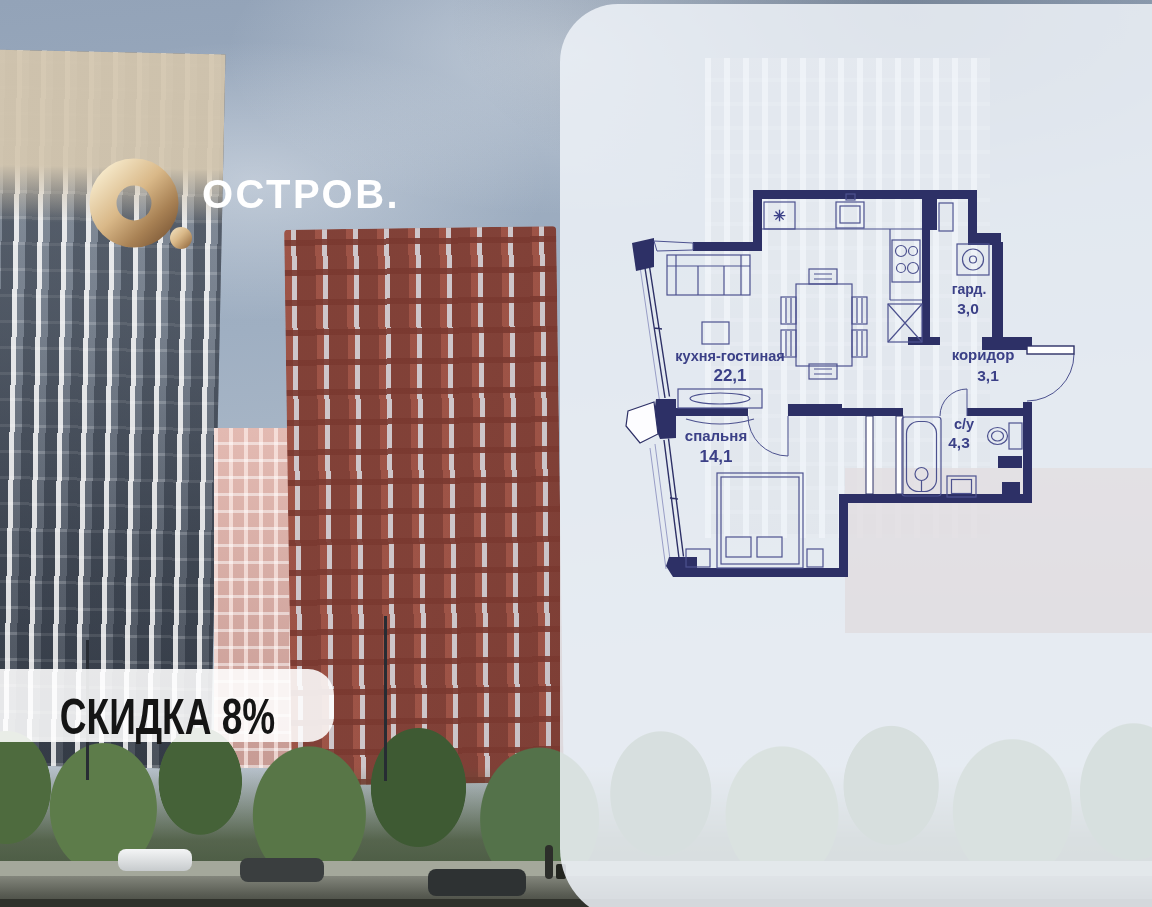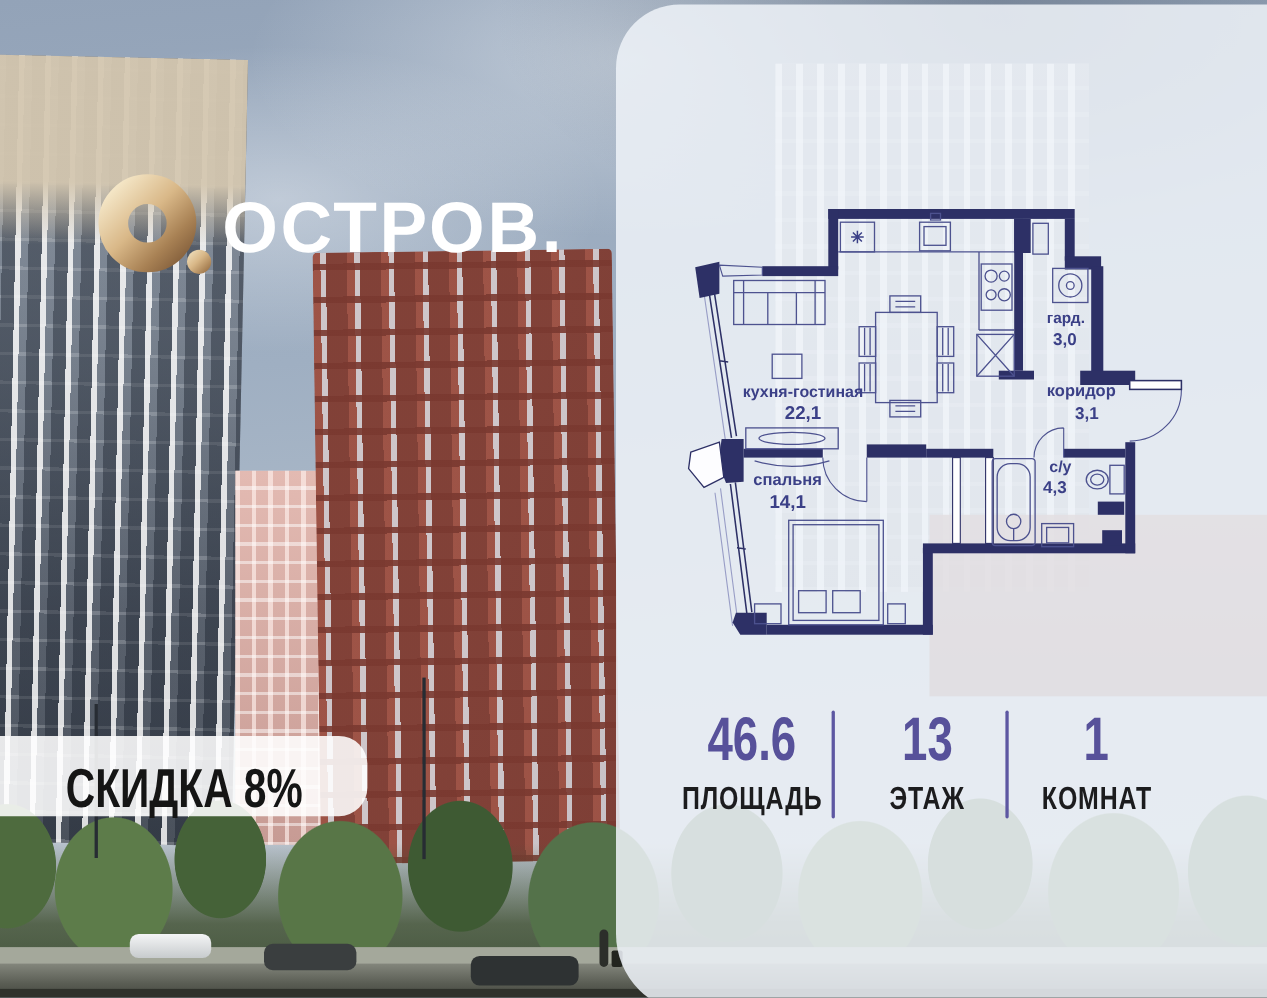--- a/index.html
+++ b/index.html
@@ -63,21 +63,21 @@
   .pole1{left:86px;top:640px;height:140px;}
   .pole2{left:384px;top:616px;height:165px;}
   .person{left:545px;top:845px;width:8px;height:34px;background:#2c2e2a;border-radius:4px;}
   .case{left:556px;top:864px;width:10px;height:15px;background:#23251f;border-radius:2px;}
 
   
   .panel{position:absolute;left:560px;right:-40px;top:4px;bottom:-14px;
     background:rgba(237,241,247,.87);border-radius:58px 0 0 72px;}
 
   
-  .logo-text{left:202px;top:174px;font-size:65px;font-weight:700;color:#ffffff;
+  .logo-text{left:202px;top:174px;font-size:40px;font-weight:700;color:#ffffff;
     letter-spacing:2.5px;line-height:1;white-space:nowrap;}
 
   
   .badge{left:0;top:669px;width:334px;height:73px;background:rgba(255,255,255,.88);
     border-radius:0 26px 26px 0;display:flex;align-items:flex-end;justify-content:center;}
   .badge-text{font-size:50px;font-weight:700;color:#151515;line-height:1;}
   .cond{display:inline-block;transform:scaleX(.74);transform-origin:center;}
   .cond2{display:inline-block;transform:scaleX(.78);transform-origin:center;}
 
   
@@ -256,30 +256,14 @@
     <text x="96" y="261" font-size="15" text-anchor="middle">спальня</text>
     <text x="96" y="282" font-size="17" text-anchor="middle">14,1</text>
     <text x="349" y="114" font-size="14" text-anchor="middle">гард.</text>
     <text x="348" y="134" font-size="15.5" text-anchor="middle">3,0</text>
     <text x="363" y="180" font-size="15" text-anchor="middle">коридор</text>
     <text x="368" y="201" font-size="15.5" text-anchor="middle">3,1</text>
     <text x="344" y="249" font-size="14.5" text-anchor="middle">с/у</text>
     <text x="339" y="268" font-size="15.5" text-anchor="middle">4,3</text>
   </svg>
 
-  <div class="abs stats">
-    <div class="stat-cell">
-      <div class="stat-value"><span class="cond">46.6</span></div>
-      <div class="stat-label"><span class="cond2">ПЛОЩАДЬ</span></div>
-    </div>
-    <div class="stat-cell">
-      <div class="stat-value"><span class="cond">13</span></div>
-      <div class="stat-label"><span class="cond2">ЭТАЖ</span></div>
-    </div>
-    <div class="stat-cell">
-      <div class="stat-value"><span class="cond">1</span></div>
-      <div class="stat-label"><span class="cond2">КОМНАТ</span></div>
-    </div>
-    <div class="stat-divider div1"></div>
-    <div class="stat-divider div2"></div>
-  </div>
 
 </div>
 
 </body></html>

